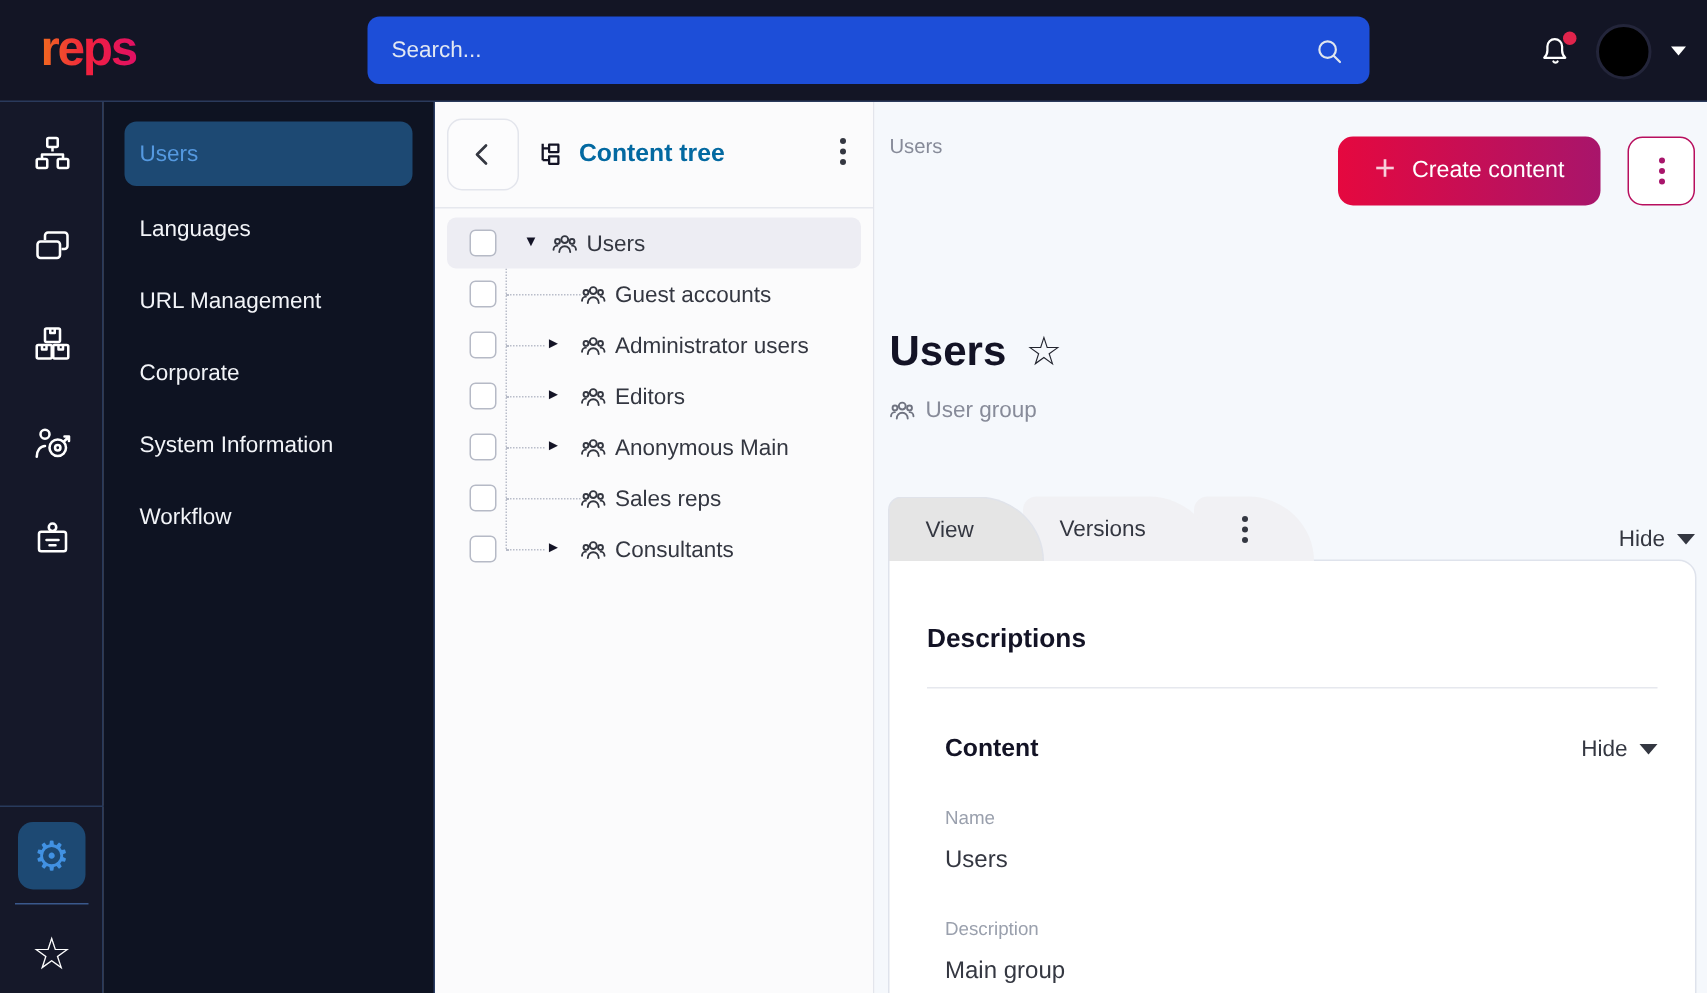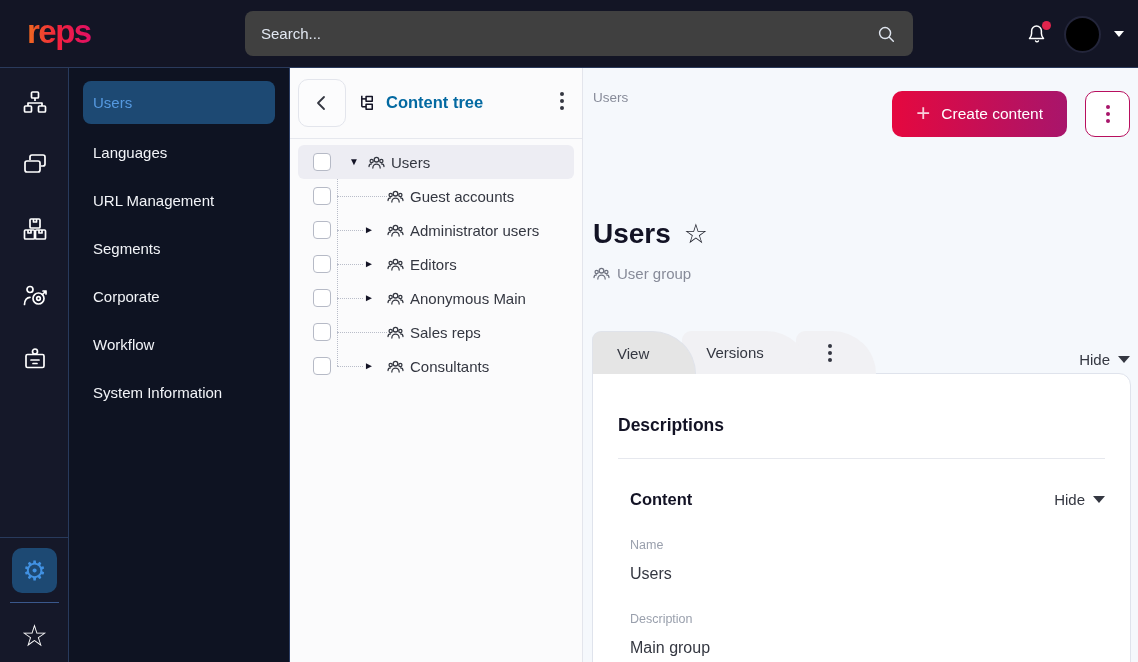--- a/index.html
+++ b/index.html
@@ -9,21 +9,21 @@
   
   .topbar { position:absolute; top:0; left:0; width:1138px; height:68px;
             background:#131525; border-bottom:1px solid #2a3a5c; z-index:10; }
   .logo { position:absolute; left:27px; top:13px; font-size:33px; font-weight:800;
           letter-spacing:-1.5px; color:#ee2a4d; line-height:38px; cursor:pointer; }
   @supports (-webkit-background-clip:text) {
     .logo { background:linear-gradient(90deg,#f06a1f 0%,#f1203f 50%,#e01064 100%);
             -webkit-background-clip:text; -webkit-text-fill-color:transparent; }
   }
   .search { position:absolute; left:245px; top:11px; width:668px; height:45px;
-            background:#404040; border-radius:8px; display:flex; align-items:center;
+            background:#1d4ed8; border-radius:8px; display:flex; align-items:center;
             padding:0 16px; }
   .search input { flex:1; background:transparent; border:none; outline:none;
                   color:#eef2f8; font-size:15px; font-family:inherit; }
   .search input::placeholder { color:#e2e8f2; opacity:1; }
   .top-right { position:absolute; right:14px; top:0; height:68px; display:flex;
                align-items:center; gap:13px; }
   .bell { position:relative; width:26px; height:26px; cursor:pointer; }
   .bell .dot { position:absolute; right:0; top:0; width:9px; height:9px;
                border-radius:50%; background:#e0244c; }
   .avatar { width:37px; height:37px; border-radius:50%; background:#000;
@@ -251,30 +251,27 @@
       <span>Users</span>
     </div>
     <div class="side-list">
       <div class="side-item">
         <span>Languages</span>
         </div>
       <div class="side-item">
         <span>URL Management</span>
         </div>
       <div class="side-item">
-        <span>Segments</span>
+        <span>Corporate</span>
         </div>
       <div class="side-item">
-        <span>Corporate</span>
+        <span>System Information</span>
         </div>
       <div class="side-item">
         <span>Workflow</span>
-        </div>
-      <div class="side-item">
-        <span>System Information</span>
         </div>
     </div>
   </nav>
 
   <aside class="treepanel">
     <div class="tree-header">
       <div class="back-btn">
         <svg width="20" height="20" viewBox="0 0 20 20" fill="none" stroke="#343741" stroke-width="1.8" stroke-linecap="round" stroke-linejoin="round">
           <path d="M12 4 6 10l6 6"></path>
         </svg>

